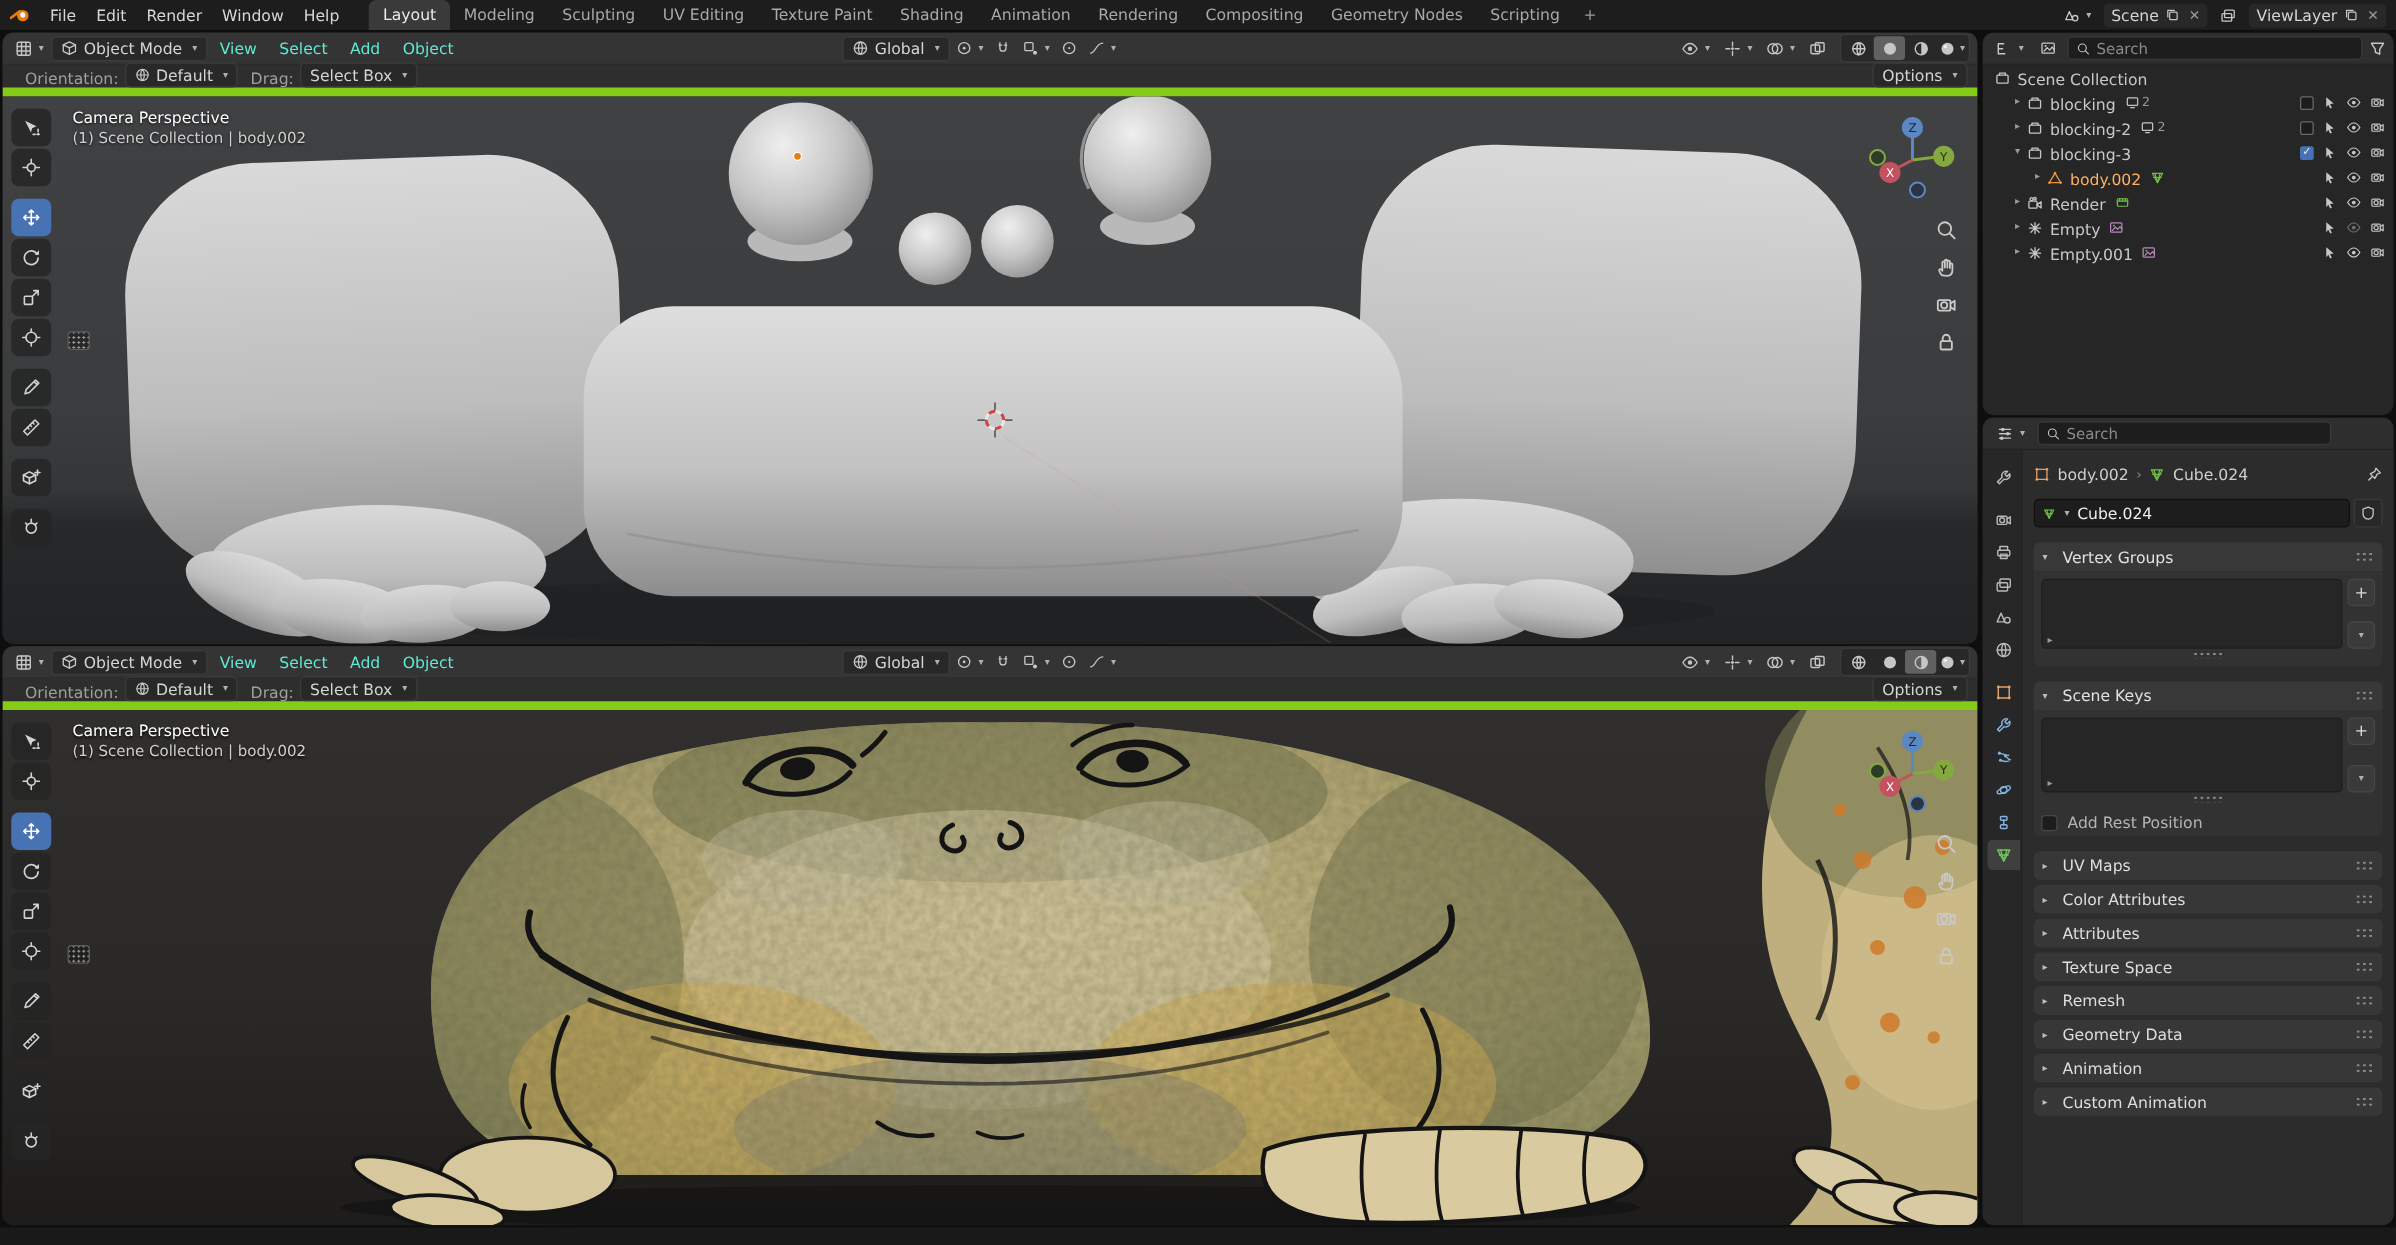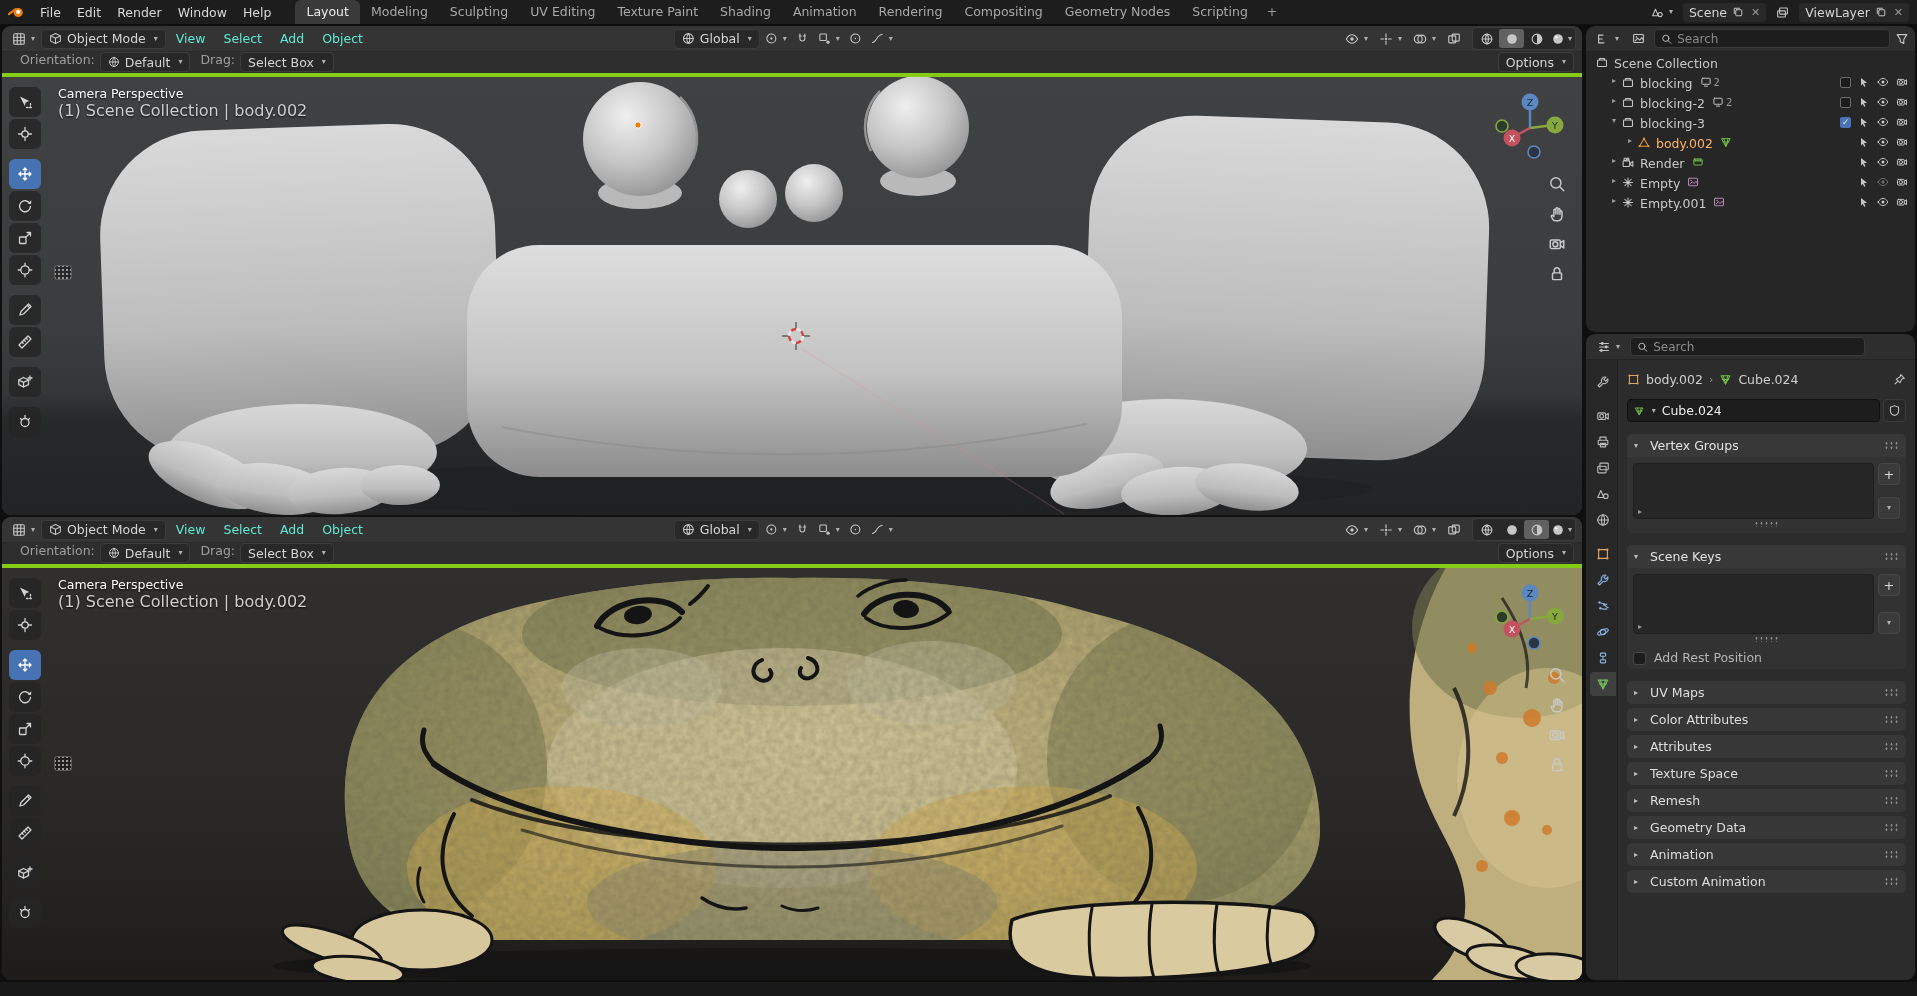--- a/index.html
+++ b/index.html
@@ -22,35 +22,35 @@
   .tab.addtab{color:#9a9a9a;padding:4px 8px 5px}
   .tb-right{margin-left:auto;display:flex;align-items:center;gap:6px}
   .pill{display:flex;align-items:center;gap:5px;background:#282828;border-radius:4px;height:19px;padding:0 6px}
   .pill .x{color:#9a9a9a;font-size:11px;margin-left:2px}
 
   
   .vp{position:absolute;border-radius:9px;overflow:hidden;background:#3a3b3d;outline:1px solid #111}
   .vp-top{left:2px;top:26px;width:1580px;height:489px}
   .vp-bottom{left:2px;top:517px;width:1580px;height:463px}
   .vph1{position:relative;height:26px;background:#343434;border-bottom:1px solid #2a2a2a;display:flex;align-items:center;gap:2px;padding:0 6px;z-index:3}
-  .vph2{position:relative;height:25px;background:#2e2e2e;border-bottom:4px solid #84cc16;display:flex;align-items:flex-start;padding:0 8px;z-index:3}
+  .vph2{position:relative;height:25px;background:#2e2e2e;border-bottom:7px solid #84cc16;display:flex;align-items:flex-end;padding:0 8px;z-index:3}
   .dd{display:flex;align-items:center;gap:5px;background:#282828;border:1px solid #3c3c3c;border-radius:4px;padding:0 7px;height:20px;white-space:nowrap}
   .hbtn{display:flex;align-items:center;gap:2px;padding:0 4px;height:20px;border-radius:4px}
   .hmenu{padding:2px 8px;border-radius:4px;color:#5eead4;white-space:nowrap}
   .hcenter{position:absolute;left:50%;transform:translateX(-53%);display:flex;align-items:center;gap:1px}
   .hicons{margin-left:auto;display:flex;align-items:center;gap:3px}
   .shadegroup{display:flex;align-items:center;background:#282828;border:1px solid #3c3c3c;border-radius:4px;padding:1px;margin-left:4px}
   .shadebtn{width:25px;height:19px;display:flex;align-items:center;justify-content:center;border-radius:3px}
   .shadebtn.active{background:#616161}
   .lbl{color:#9f9f9f;margin:0 5px 0 10px;white-space:nowrap}
   .vpbody{position:absolute;left:0;right:0;top:51px;bottom:0;z-index:1}
   .vpbody.topbg{background:linear-gradient(180deg,#404143 0%,#3b3c3e 58%,#353638 72%,#28292a 78%,#222324 100%)}
   .vpbody.botbg{background:linear-gradient(180deg,#302f2d 0%,#2a2927 55%,#232221 82%,#1d1c1b 100%)}
   .vpinfo{position:absolute;left:56px;top:8px;line-height:17px;font-size:12.5px;color:#fff;text-shadow:0 1px 2px rgba(0,0,0,.8);z-index:4}
-  .vpinfo .l2{color:#cfcfcf;font-size:16px}
+  .vpinfo .l2{color:#cfcfcf;font-size:12px}
   .toolbar{position:absolute;left:7px;top:10px;width:34px;display:flex;flex-direction:column;gap:2px;z-index:4}
   .tool{width:32px;height:30px;background:rgba(36,36,36,.82);border-radius:6px;display:flex;align-items:center;justify-content:center;color:#d2d2d2}
   .tool.active{background:#4772b3;color:#fff}
   .tgap{margin-top:8px}
   .gizmo{position:absolute;right:15px;top:14px;width:74px;height:74px;z-index:4}
   .navbtns{position:absolute;right:15px;top:98px;width:20px;display:flex;flex-direction:column;gap:12px;align-items:center;z-index:4;color:#c9c9c9}
   .opicon{position:absolute;left:52px;top:188px;width:18px;height:15px;background:rgba(22,22,22,.55);border:1px solid #5c5c5c;border-radius:3px;z-index:4;
     background-image:radial-gradient(circle,#9a9a9a .8px,transparent 1px);background-size:4px 4px;background-position:2px 2px}
   .scene-svg{position:absolute;left:0;top:0;z-index:1}
   .cursor3d{position:absolute;z-index:2}

